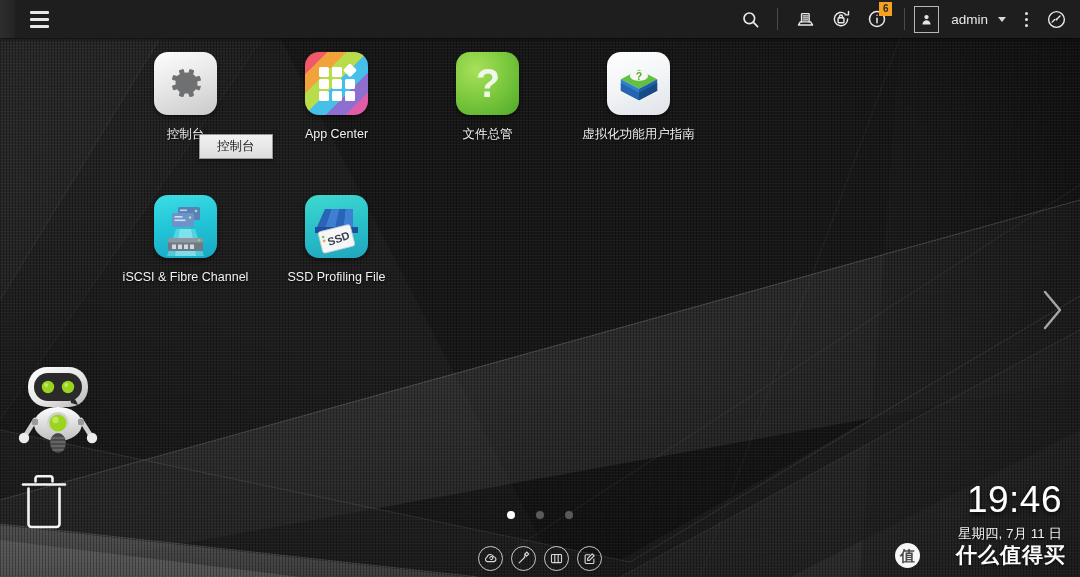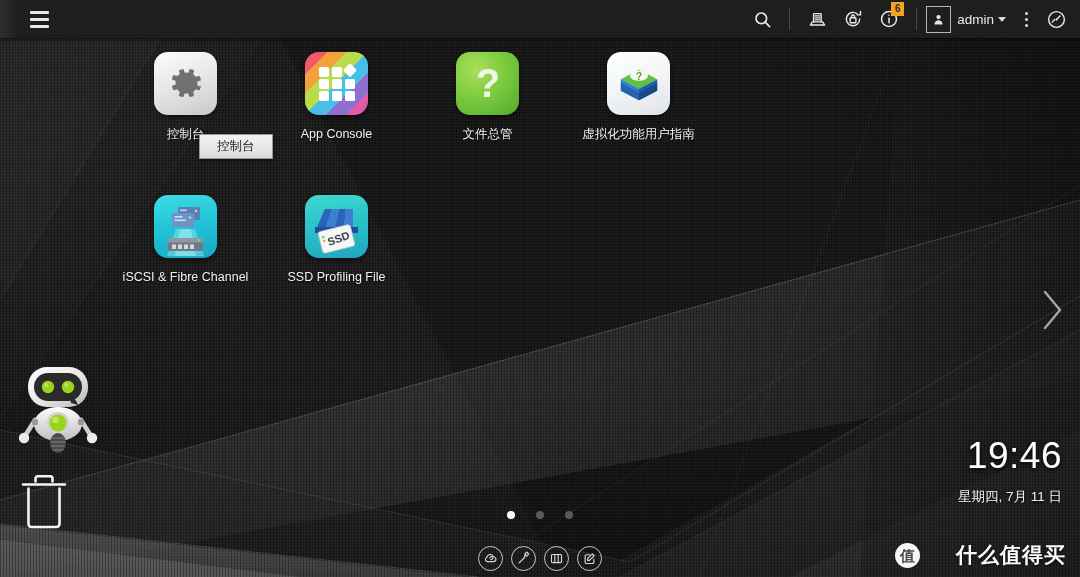--- a/index.html
+++ b/index.html
@@ -115,21 +115,21 @@
     font-size: 10px;
     font-weight: bold;
     line-height: 14px;
     text-align: center;
     padding: 0 1px;
     box-sizing: border-box;
   }
   #user-area {
     display: flex;
     align-items: center;
-    gap: 6px;
+    gap: 12px;
     cursor: pointer;
     padding-right: 2px;
   }
   .user-box {
     width: 23px;
     height: 25px;
     border: 1px solid #b6b6b6;
     display: flex;
     align-items: center;
     justify-content: center;
@@ -253,36 +253,36 @@
     width: 52px;
     height: 62px;
     z-index: 22;
     cursor: pointer;
   }
 
   
   #clock {
     position: absolute;
     right: 18px;
-    top: 436px;
+    top: 480px;
     text-align: right;
     z-index: 22;
   }
   #clock-time {
     color: #ffffff;
     font-size: 37px;
     line-height: 40px;
     letter-spacing: 0.5px;
     text-shadow: 0 2px 5px rgba(0,0,0,0.85);
     font-weight: normal;
   }
   #clock-date {
     color: #f0f0f0;
     font-size: 13.5px;
-    margin-top: 12px;
+    margin-top: 5px;
     text-shadow: 0 1px 3px rgba(0,0,0,0.85);
   }
 
   
   #page-dots {
     position: absolute;
     left: 0; right: 0;
     top: 511px;
     display: flex;
     justify-content: center;
@@ -530,21 +530,21 @@
             <rect x="27" y="15" width="10" height="10" rx="1.5" fill="#fff"></rect>
             <rect x="40" y="13.3" width="10" height="10" rx="1.5" fill="#fff" transform="rotate(45 45 18.3)"></rect>
             <rect x="14" y="27" width="10" height="10" rx="1.5" fill="#fff"></rect>
             <rect x="27" y="27" width="10" height="10" rx="1.5" fill="#fff"></rect>
             <rect x="40" y="27" width="10" height="10" rx="1.5" fill="#fff"></rect>
             <rect x="14" y="39" width="10" height="10" rx="1.5" fill="#fff"></rect>
             <rect x="27" y="39" width="10" height="10" rx="1.5" fill="#fff"></rect>
             <rect x="40" y="39" width="10" height="10" rx="1.5" fill="#fff"></rect>
           </svg>
         </div>
-        <div class="app-label">App Console</div>
+        <div class="app-label">App Center</div>
       </div>
 
       <div class="app">
         <div class="app-icon ic-help">
           <svg width="42" height="48" viewBox="0 0 42 48">
             <text x="21" y="37" font-family="Liberation Sans, sans-serif" font-size="40" font-weight="bold" fill="#f1f7e8" text-anchor="middle">?</text>
           </svg>
         </div>
         <div class="app-label">文件总管</div>
       </div>

